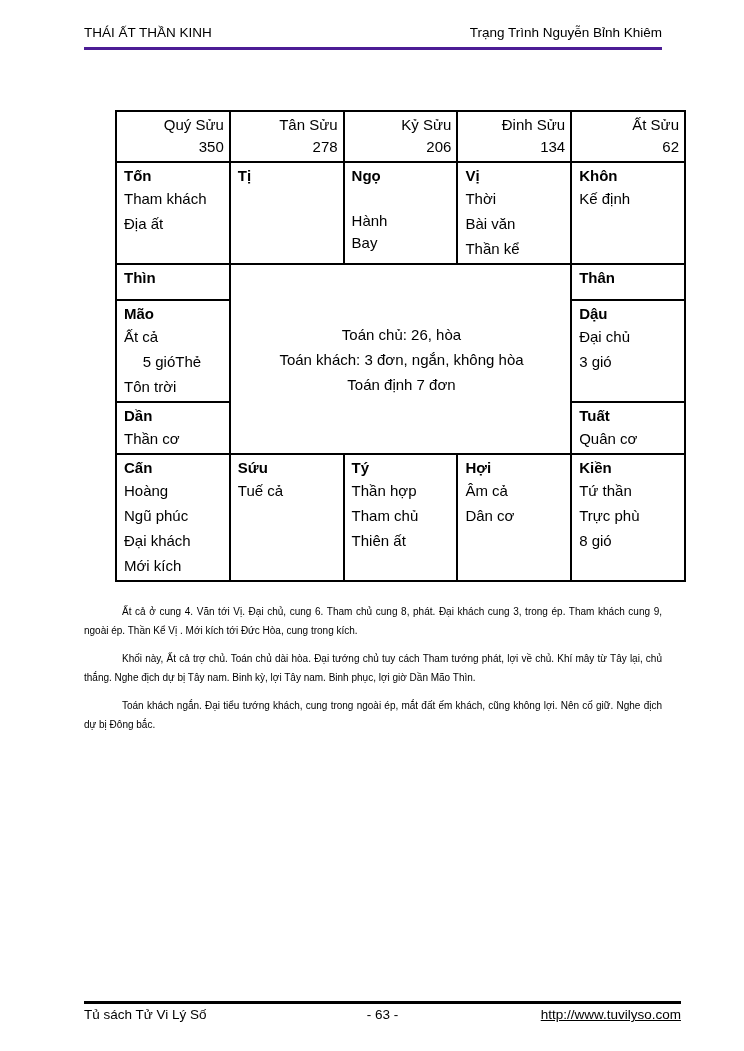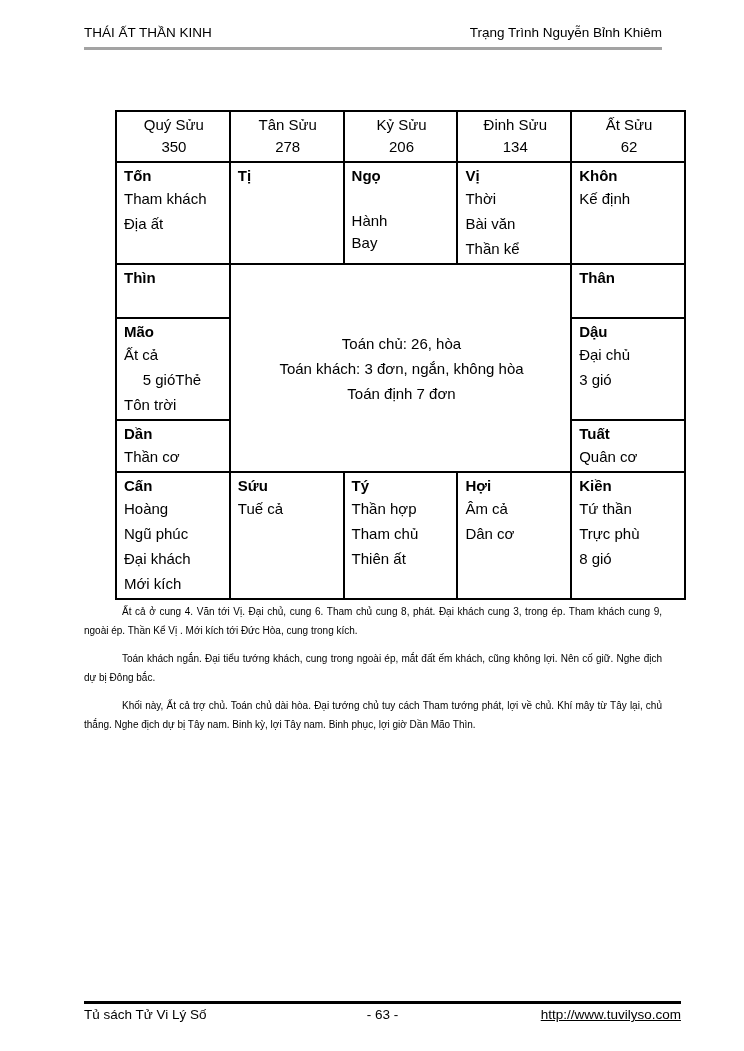--- a/index.html
+++ b/index.html
@@ -16,45 +16,45 @@
 
   
   .page-header {
     position: absolute;
     top: 25px; left: 84px; right: 82px;
     display: flex;
     justify-content: space-between;
     align-items: flex-end;
     font-size: 13.5px;
     padding-bottom: 7px;
-    border-bottom: 3px solid #a3a3a3;
+    border-bottom: 3px solid #4c1d95;
   }
 
   
   .chart-table {
     position: absolute;
     top: 110px; left: 115px;
     width: 571px;
     border-collapse: collapse;
     table-layout: fixed;
     font-size: 15px;
   }
   .chart-table td {
     border: 2px solid #000;
     vertical-align: top;
     padding: 2px 5px 2px 7px;
   }
   .row-years td    { height: 46px; }
   .row-top td      { height: 102px; }
-  .row-mid-a > .side-cell { height: 54px; }
+  .row-mid-a > .side-cell { height: 36px; }
   .row-mid-b > .side-cell { height: 96px; }
   .row-mid-c > .side-cell { height: 47px; }
   .row-bottom td   { height: 124px; }
 
-  .year-cell { text-align: center; padding-top: 2px; border-radius: 23px; }
+  .year-cell { text-align: right; padding-top: 2px; border-radius: 23px; }
   .year-name  { line-height: 21px; }
   .year-value { line-height: 24px; }
 
   .cell-title { font-weight: bold; line-height: 21px; }
   .cell-line  { line-height: 25px; }
   .cell-line.tight { line-height: 19px; }
   .cell-line.split {
     display: flex;
     justify-content: center;
     padding-right: 4px;
@@ -223,22 +223,22 @@
         <div class="cell-line">Tứ thần</div>
         <div class="cell-line">Trực phù</div>
         <div class="cell-line">8 gió</div>
       </td>
     </tr>
   </tbody>
     </table>
 
   <div class="body-text">
     <p>Ất cả ở cung 4. Văn tới Vị. Đại chủ, cung 6. Tham chủ cung 8, phát. Đại khách cung 3, trong ép. Tham khách cung 9, ngoài ép. Thần Kể Vị . Mới kích tới Đức Hòa, cung trong kích.</p>
+    <p>Khối này, Ất cả trợ chủ. Toán chủ dài hòa. Đại tướng chủ tuy cách Tham tướng phát, lợi về chủ. Khí mây từ Tây lại, chủ thắng. Nghe địch dự bị Tây nam. Binh kỳ, lợi Tây nam. Binh phục, lợi giờ Dần Mão Thìn.</p>
     <p>Toán khách ngắn. Đại tiểu tướng khách, cung trong ngoài ép, mắt đất ếm khách, cũng không lợi. Nên cố giữ. Nghe địch dự bị Đông bắc.</p>
-    <p>Khối này, Ất cả trợ chủ. Toán chủ dài hòa. Đại tướng chủ tuy cách Tham tướng phát, lợi về chủ. Khí mây từ Tây lại, chủ thắng. Nghe địch dự bị Tây nam. Binh kỳ, lợi Tây nam. Binh phục, lợi giờ Dần Mão Thìn.</p>
   </div>
 
   <div class="page-footer">
     <span class="footer-left">Tủ sách Tử Vi Lý Số</span>
     <span class="footer-center">- 63 -</span>
     <span class="footer-right">
       <a class="footer-link">http://www.tuvilyso.com</a>
     </span>
   </div>
 

